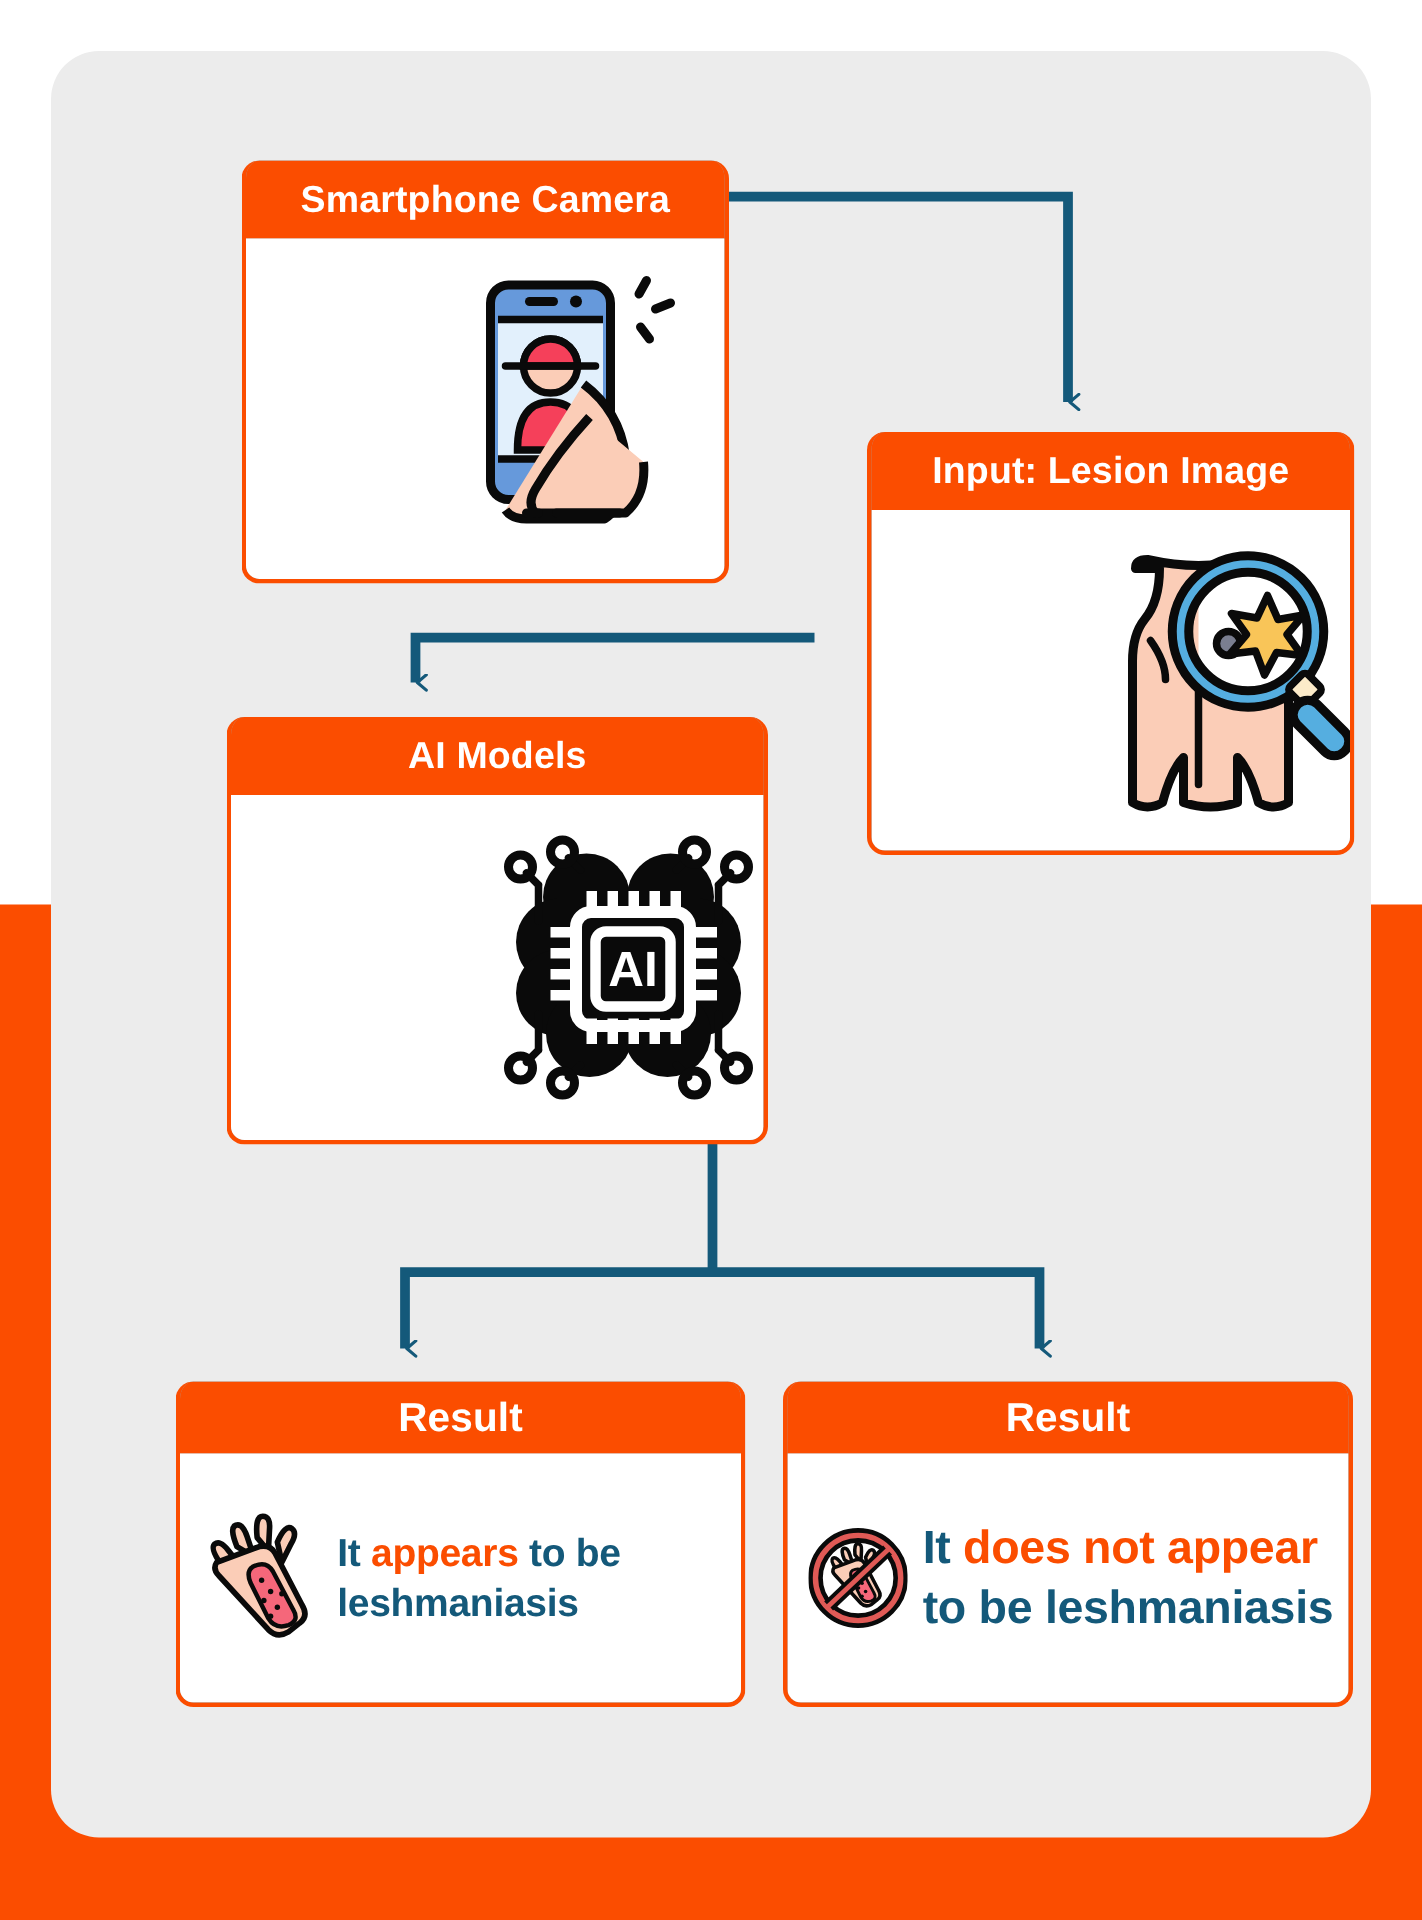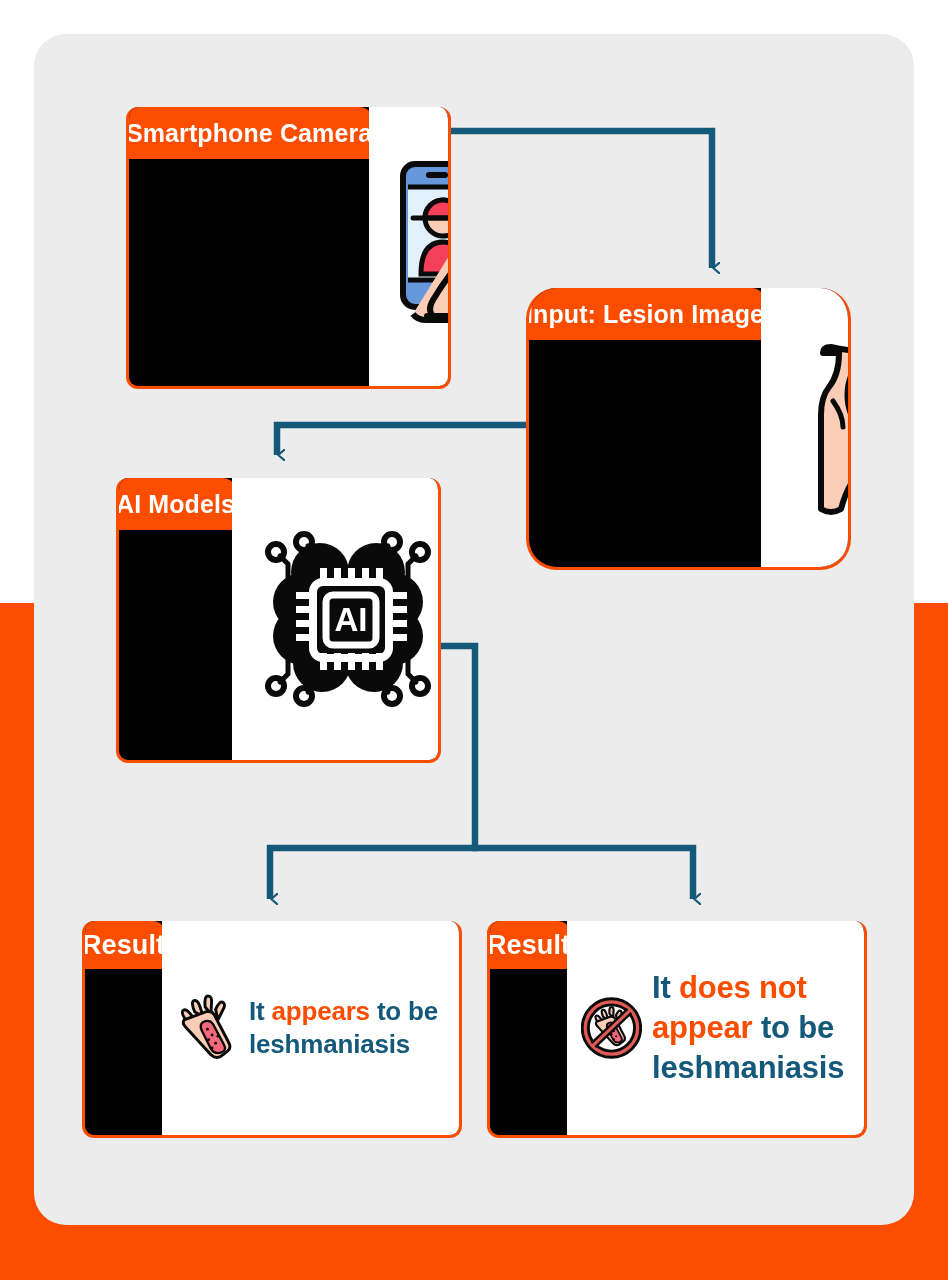--- a/index.html
+++ b/index.html
@@ -37,26 +37,27 @@
     height: 1191px;
     background: #ECECEC;
     border-radius: 32px;
   }
 
   
   .card {
     position: absolute;
     box-sizing: border-box;
     border-radius: 12px;
-    background: #000000;
+    background: #a3a3a3;
     border: 3px solid #FB4D00;
     border-top: none;
     overflow: hidden;
     display: flex;
-    flex-direction: row;
+    flex-direction: column;
+    margin-left: 35px;
   }
   .card-header {
     background: #FB4D00;
     color: #ffffff;
     text-align: center;
     font-weight: bold;
     letter-spacing: .1px;
     display: flex;
     align-items: center;
     justify-content: center;
@@ -72,26 +73,26 @@
     background: #ffffff;
   }
 
   
   #card-smartphone {
     left: 126px; top: 107px; width: 325px; height: 282px;
   }
   #card-smartphone .card-header { height: 52px; font-size: 25px; }
 
   #card-input {
-    left: 526px; top: 288px; width: 325px; height: 282px; border-radius: 31px;
+    left: 543px; top: 288px; width: 325px; height: 282px;
   }
   #card-input .card-header { height: 52px; font-size: 25px; }
 
   #card-ai {
-    left: 116px; top: 478px; width: 325px; height: 285px;
+    left: 116px; top: 478px; width: 361px; height: 285px;
   }
   #card-ai .card-header { height: 52px; font-size: 25px; }
 
   #card-result-left {
     left: 82px; top: 921px; width: 380px; height: 217px;
   }
   #card-result-left .card-header { height: 48px; font-size: 27px; }
 
   #card-result-right {
     left: 487px; top: 921px; width: 380px; height: 217px;

